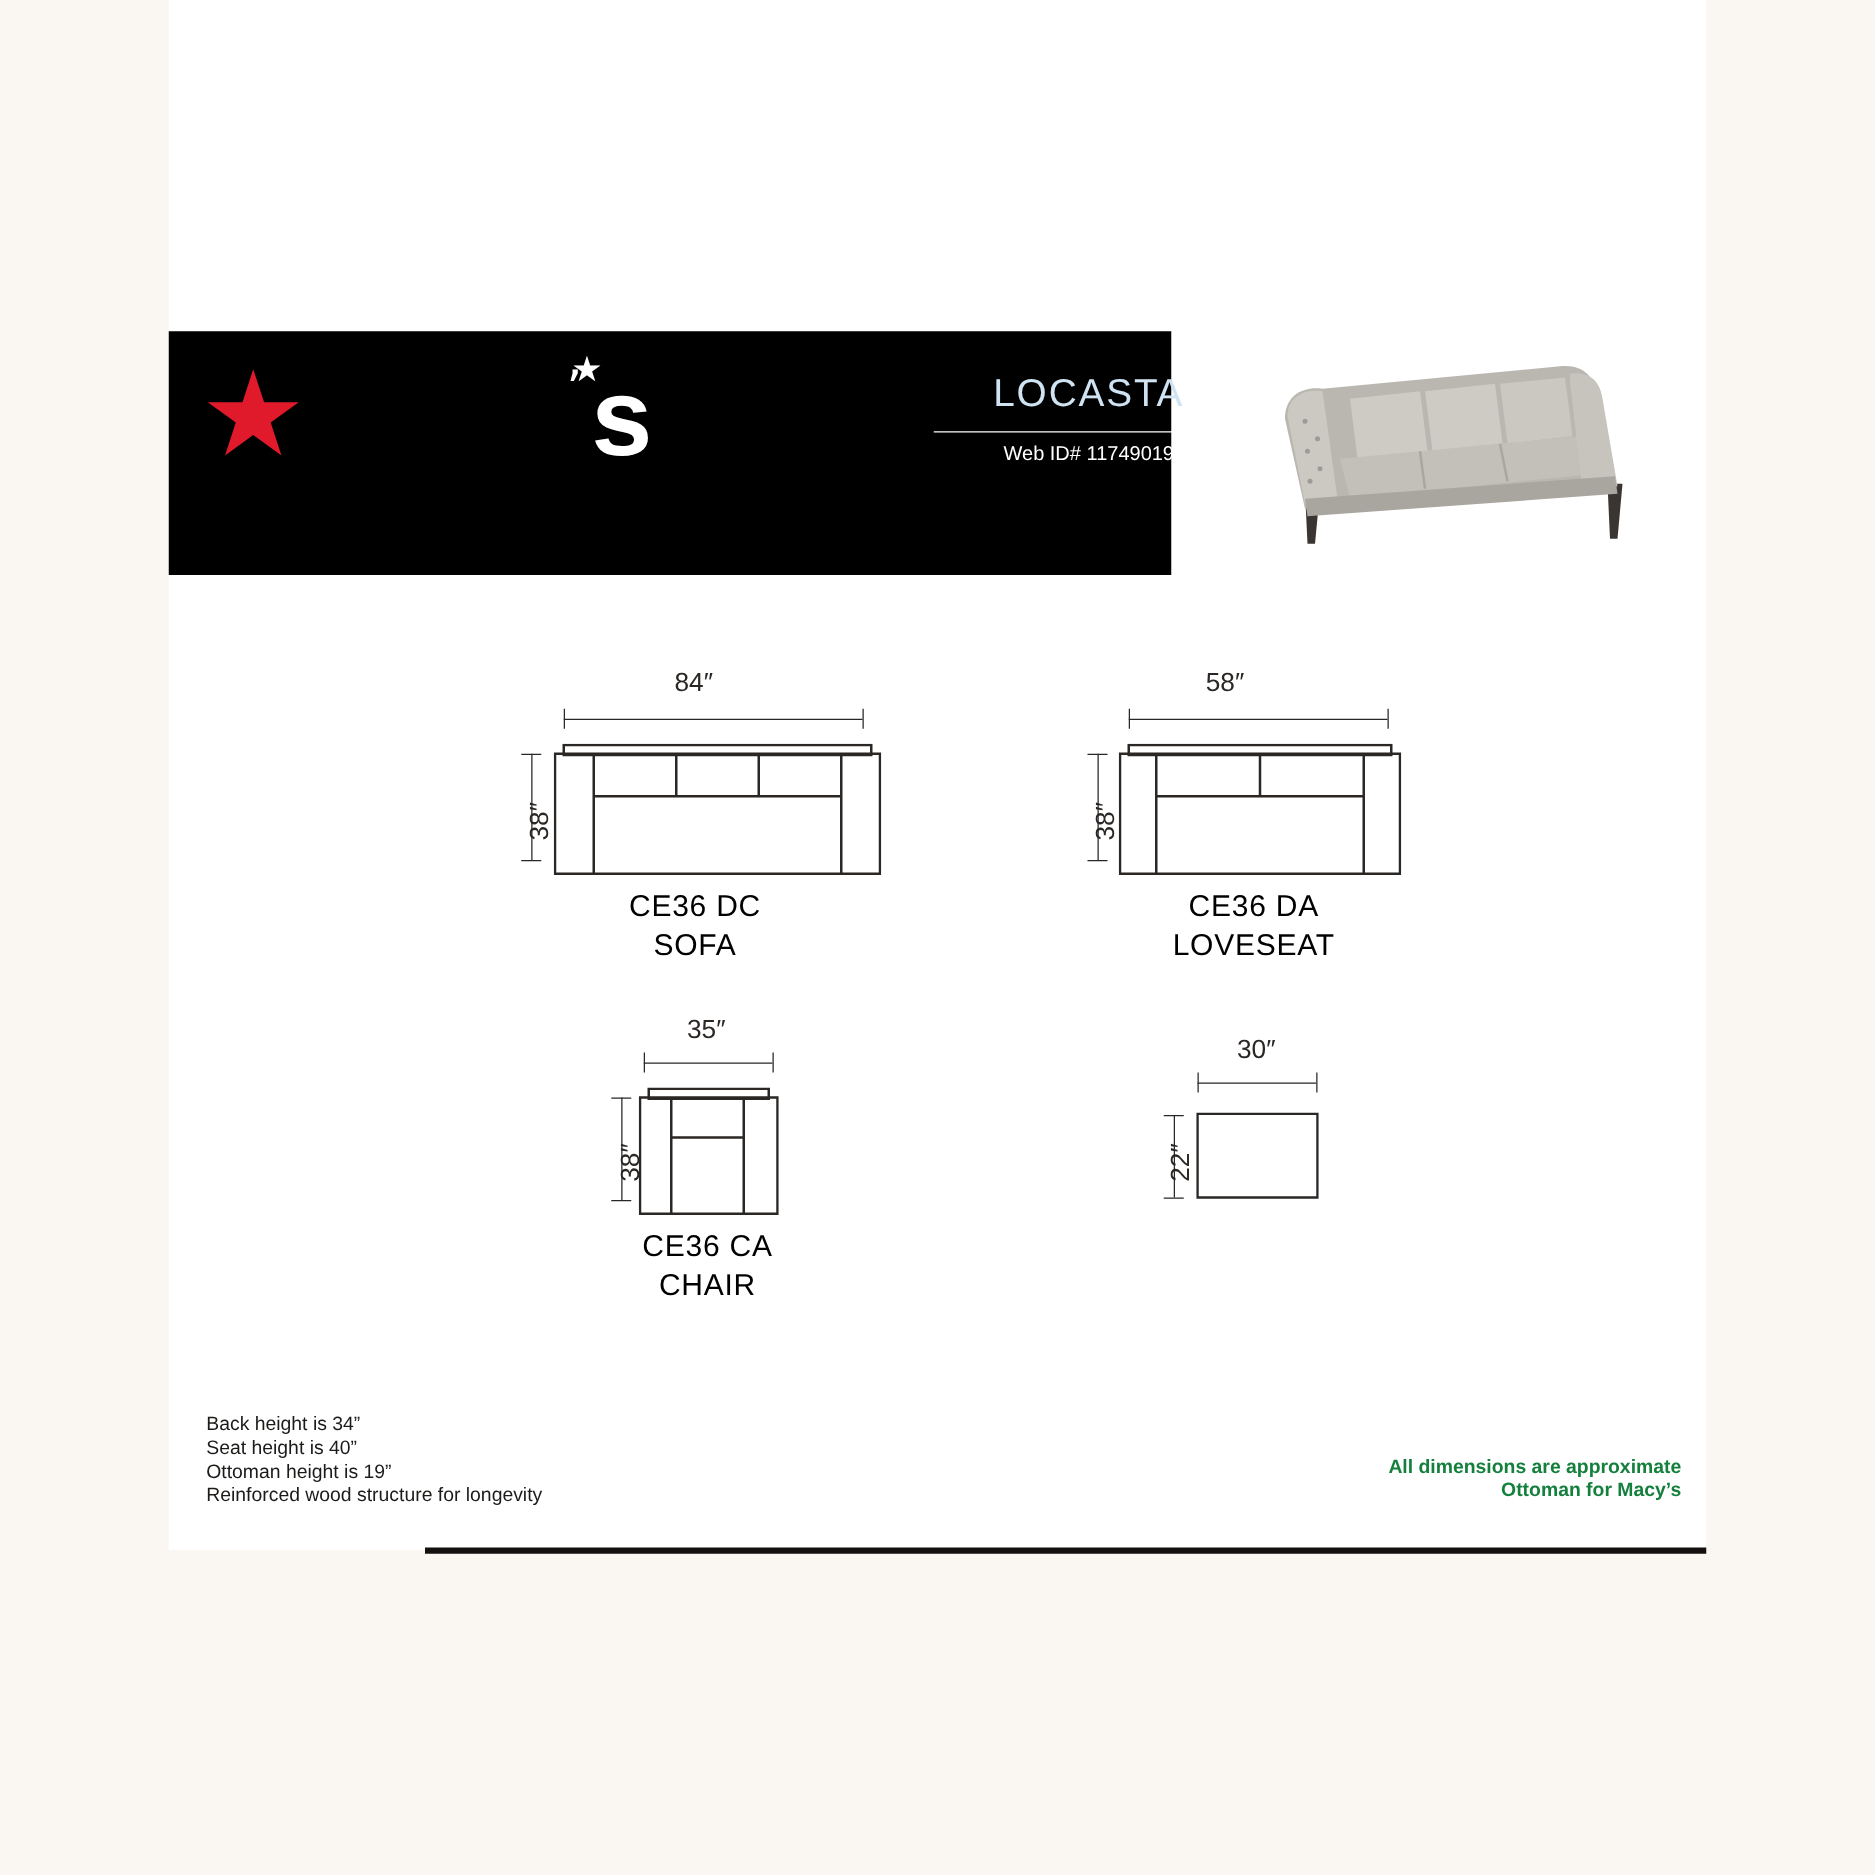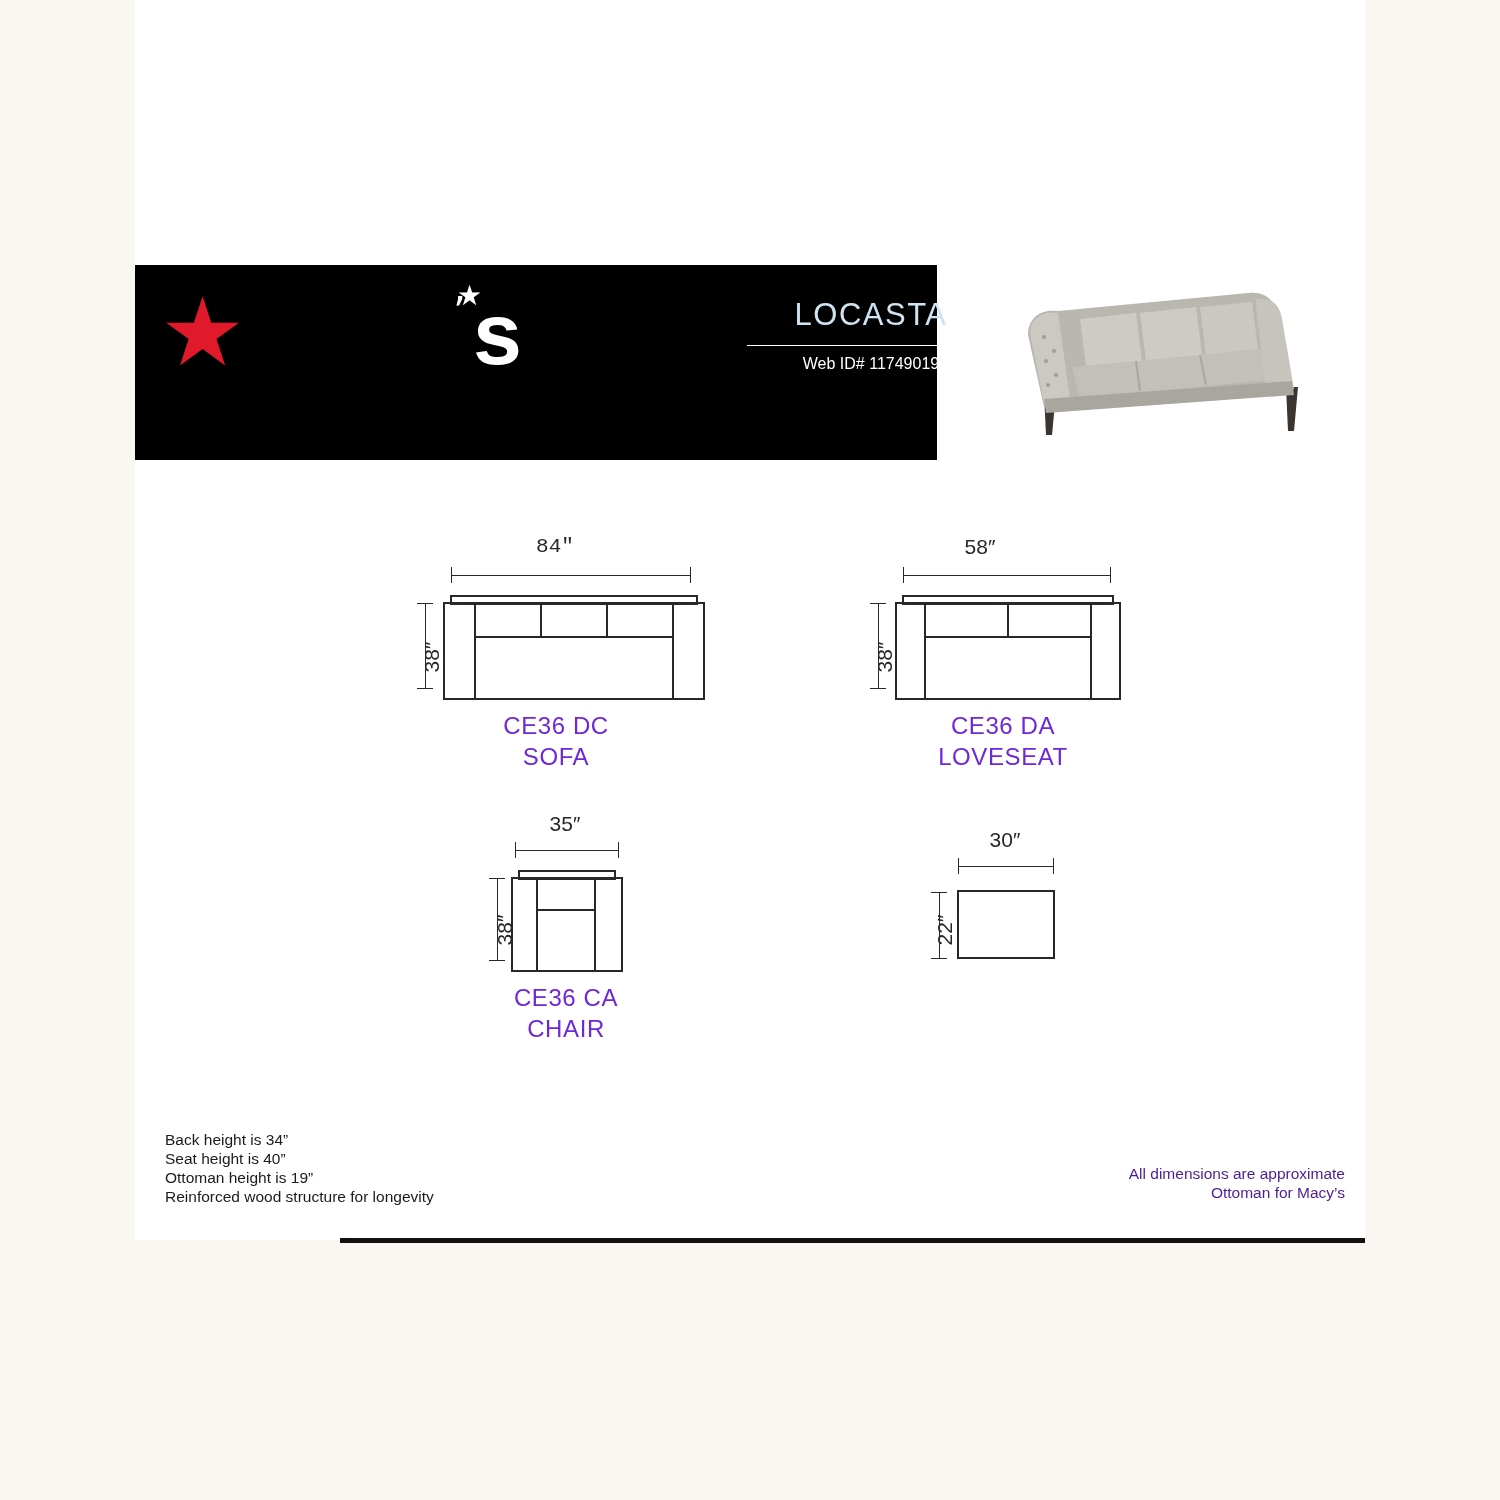--- a/index.html
+++ b/index.html
@@ -179,21 +179,21 @@
     transform: rotate(-90deg);
     transform-origin: center center;
     white-space: nowrap;
     font-family: "Liberation Sans", sans-serif;
   }
   .caption {
     position: absolute;
     text-align: center;
     font-size: 24px;
     line-height: 31px;
-    color: #6d28d9;
+    color: #000000;
     font-family: "Liberation Sans", sans-serif;
     letter-spacing: 0.6px;
   }
 
   
   .notes {
     position: absolute;
     left: 30px;
     top: 1130px;
     font-size: 15.5px;
@@ -202,22 +202,23 @@
     font-family: "Liberation Sans", sans-serif;
   }
   .notes div { white-space: nowrap; }
   .footer-right {
     position: absolute;
     right: 20px;
     top: 1164px;
     text-align: right;
     font-size: 15.5px;
     line-height: 19px;
-    color: #4c1d95;
-    font-family: "Liberation Sans", sans-serif;
+    color: #15803d;
+    font-family: "Liberation Sans", sans-serif;
+    font-weight: bold;
   }
 </style>
 </head>
 <body>
 
 <div class="page">
 
   <div class="header-bar">
 
     <div class="macys-logo">
@@ -259,21 +260,21 @@
       <circle cx="54" cy="76" r="2" fill="#9d9b95"></circle>
       <circle cx="46" cy="86" r="2" fill="#9d9b95"></circle>
       <circle cx="56" cy="100" r="2" fill="#9d9b95"></circle>
       <circle cx="48" cy="110" r="2" fill="#9d9b95"></circle>
 
       <path d="M44 124 L292 106 L294 120 L46 138 Z" fill="#a8a69f"></path>
     </svg>
   </div>
 
   <div class="diagram" style="left:290px; top:545px; width:320px; height:180px;">
-    <div class="dim-label-top" style="left:40px; top:-10px; width:180px;font-family:Liberation Mono, monospace;">84″</div>
+    <div class="dim-label-top" style="left:40px; top:-10px; width:180px;">84″</div>
     <div class="dim-tick" style="left:26px; top:22px; height:16px;"></div>
     <div class="dim-tick" style="left:265px; top:22px; height:16px;"></div>
     <div class="dim-line-h" style="left:26px; top:30px; width:239px;"></div>
 
     <div class="dim-label-side" style="left:-23px; top:100px; width:60px; text-align:center;">38″</div>
     <div class="dim-tick-h" style="left:-8px; top:58px; width:16px;"></div>
     <div class="dim-tick-h" style="left:-8px; top:143px; width:16px;"></div>
     <div class="dim-line-v" style="left:0px; top:58px; height:85px;"></div>
 
     <svg style="position:absolute; left:18px; top:50px;" width="262" height="105" viewBox="0 0 262 105">

